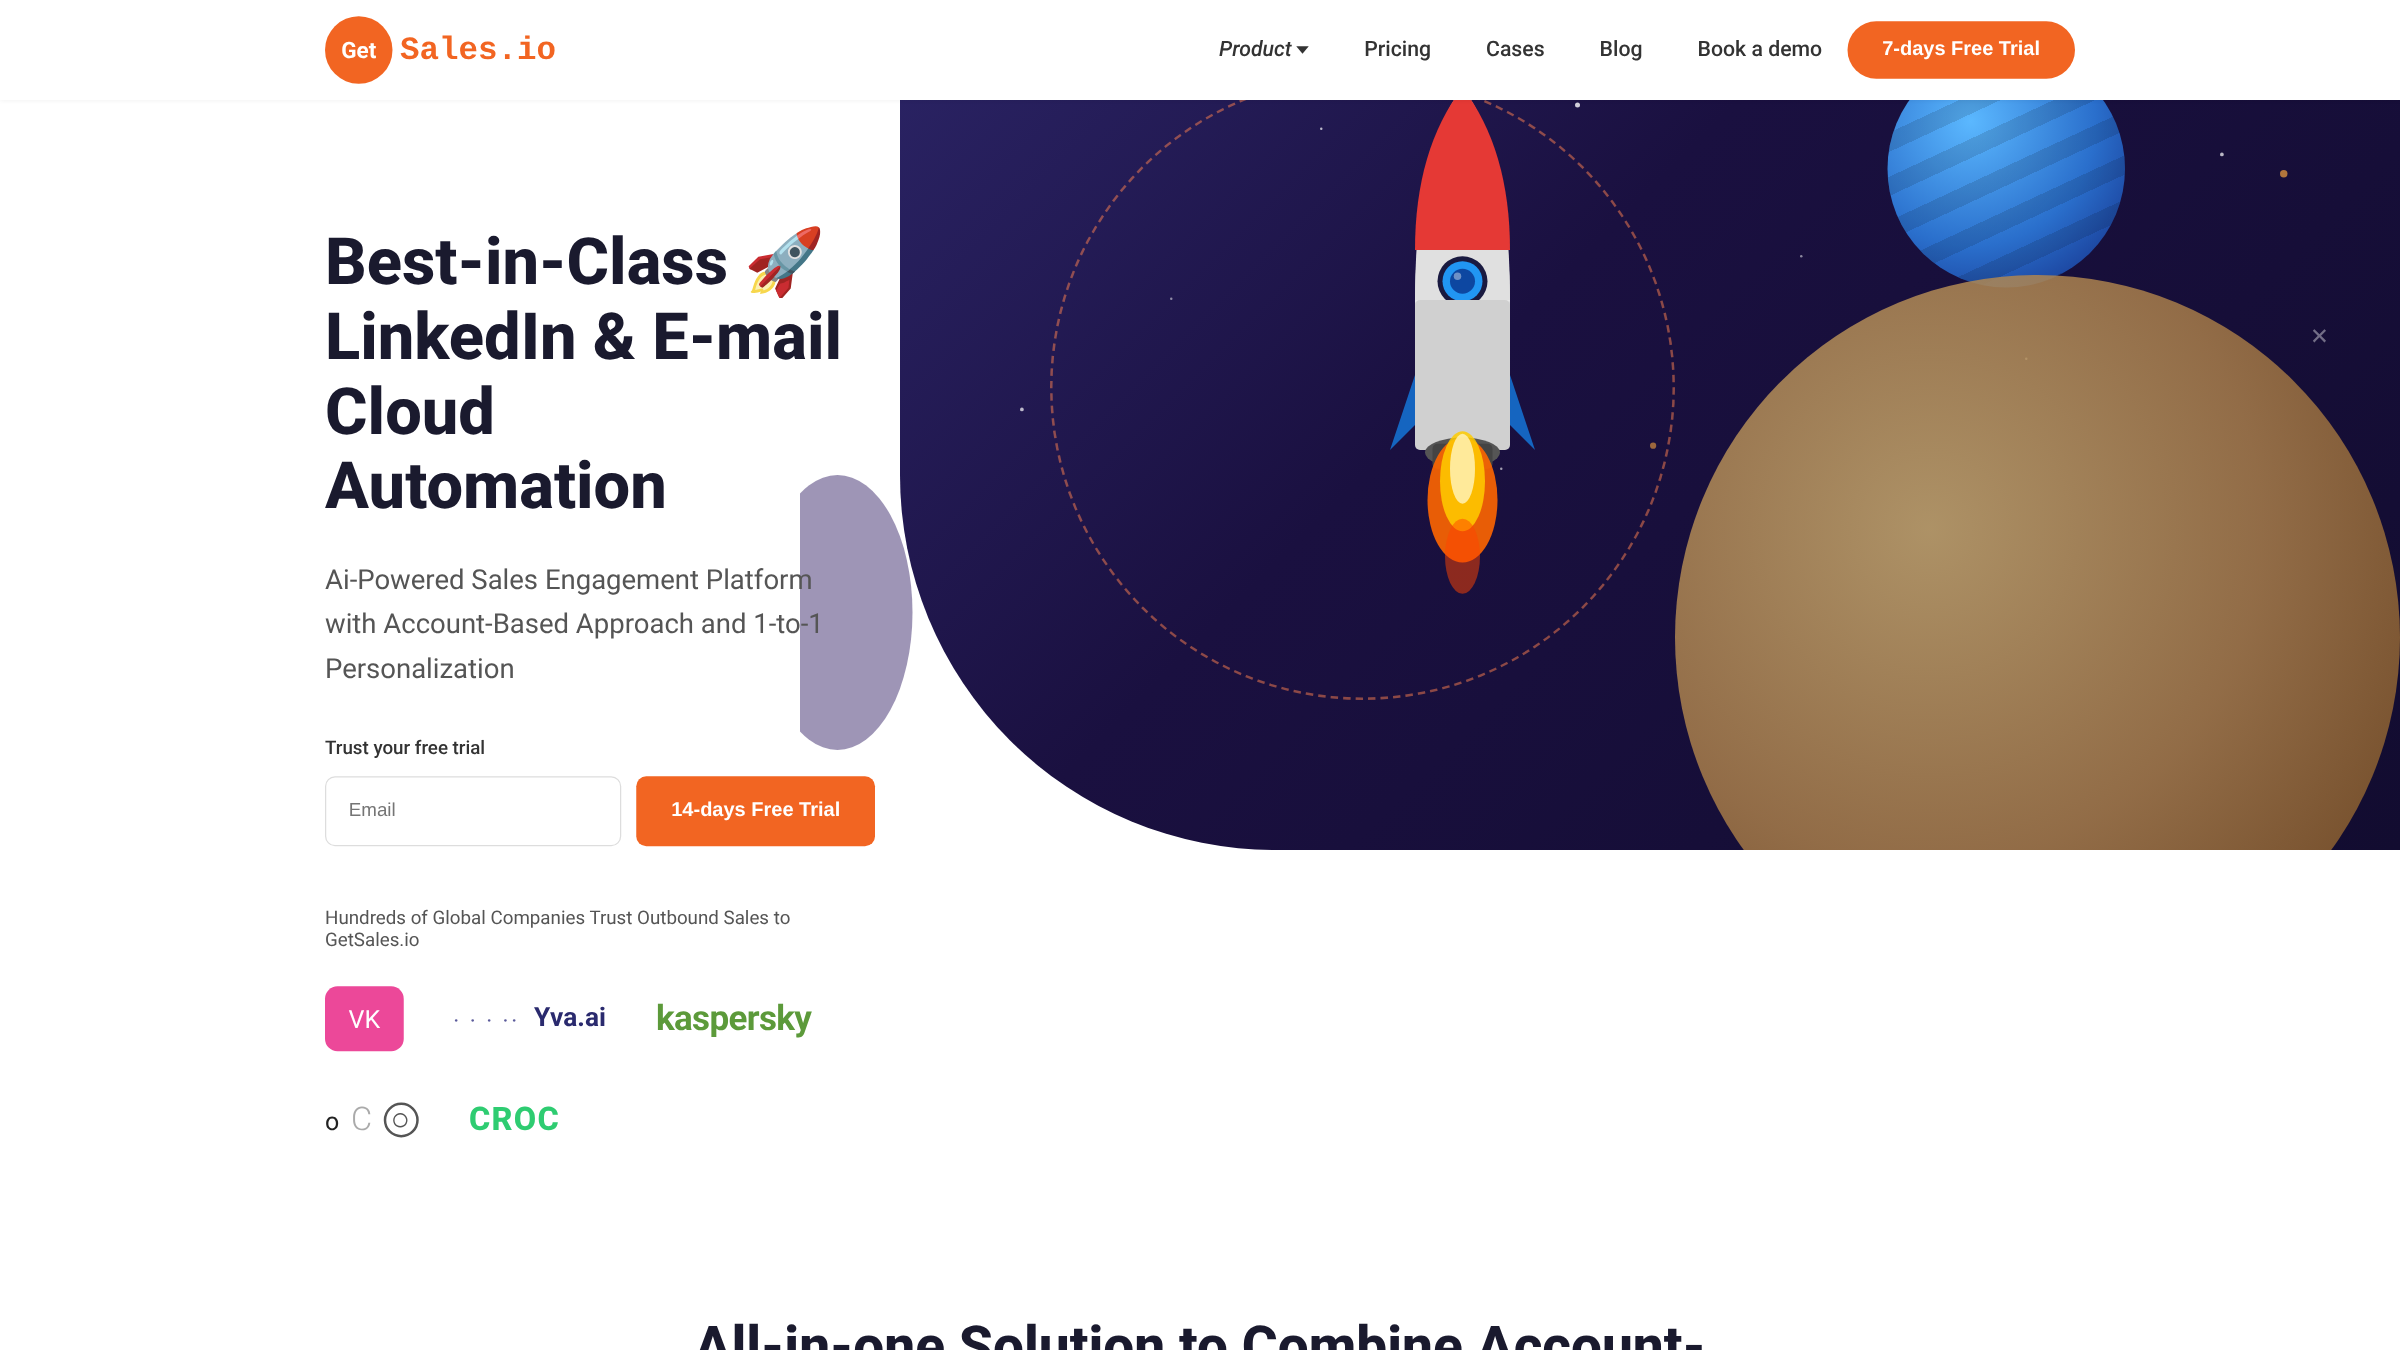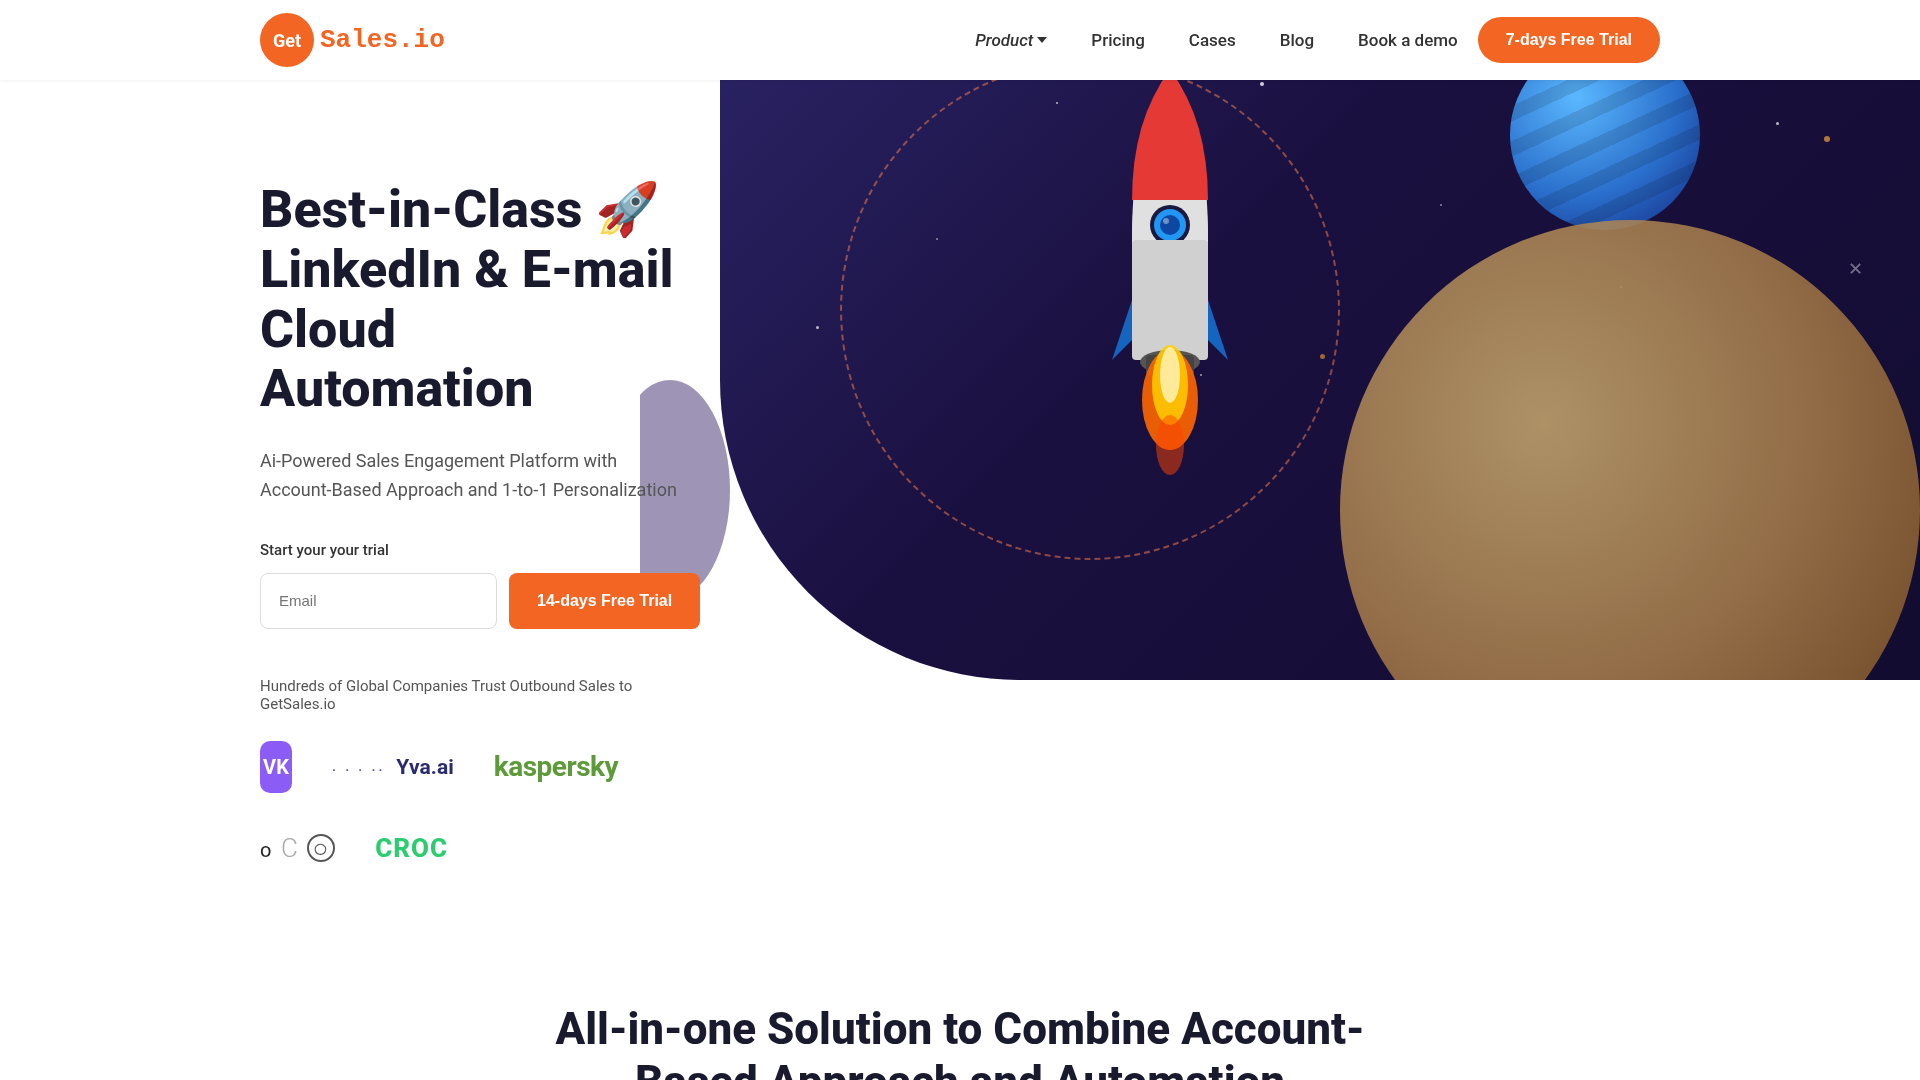--- a/index.html
+++ b/index.html
@@ -110,21 +110,21 @@
       z-index: 2;
     }
     .hero-title {
       font-size: 52px;
       font-weight: 800;
       color: #1a1a2e;
       line-height: 1.15;
       margin-bottom: 28px;
     }
     .hero-subtitle {
-      font-size: 18px;
+      font-size: 22px;
       color: #555;
       line-height: 1.6;
       max-width: 520px;
       margin-bottom: 36px;
     }
     .free-trial-label {
       font-size: 15px;
       color: #333;
       font-weight: 500;
       margin-bottom: 14px;
@@ -162,29 +162,29 @@
       color: #555;
       margin-bottom: 28px;
     }
     .logos-row {
       display: flex;
       align-items: center;
       gap: 40px;
       flex-wrap: wrap;
     }
     .logo-vk {
-      width: 32px;
+      width: 63px;
       height: 52px;
-      background: #8b5cf6;
+      background: #ec4899;
       border-radius: 10px;
       display: flex;
       align-items: center;
       justify-content: center;
       color: #fff;
-      font-weight: 700;
+      font-weight: 400;
       font-size: 20px;
     }
     .logo-brand {
       font-size: 22px;
       font-weight: 700;
       color: #333;
       white-space: nowrap;
     }
     .logo-brand.yva { color: #2a2a6e; font-size: 20px; }
     .logo-brand.kaspersky { color: #5c9a3a; font-size: 28px; letter-spacing: -0.5px; }
@@ -362,21 +362,21 @@
 <div class="hero-section">
 
   <div class="hero-left">
     <h1 class="hero-title">
       <span>Best-in-Class 🚀</span><br>
       <span>LinkedIn &amp; E-mail</span><br>
       <span>Cloud Automation</span>
     </h1>
     <p class="hero-subtitle">Ai-Powered Sales Engagement Platform with Account-Based Approach and 1-to-1 Personalization</p>
 
-    <p class="free-trial-label">Start your your trial</p>
+    <p class="free-trial-label">Trust your free trial</p>
 
     <div class="email-form">
       <input class="email-input" type="email" placeholder="Email" style="">
       <button class="btn-14day">14-days Free Trial</button>
     </div>
 
     <p class="trust-text">Hundreds of Global Companies Trust Outbound Sales to GetSales.io</p>
 
     <div class="logos-row">
 

